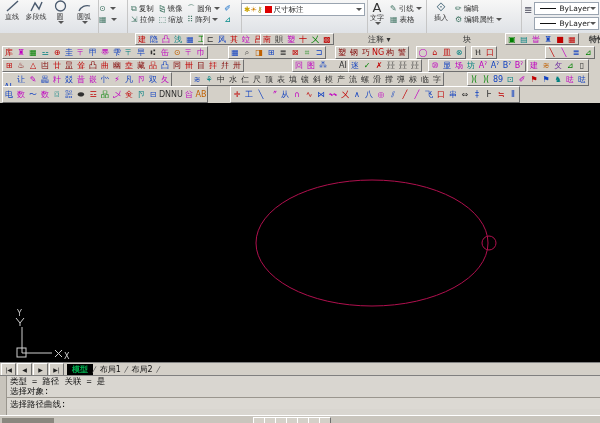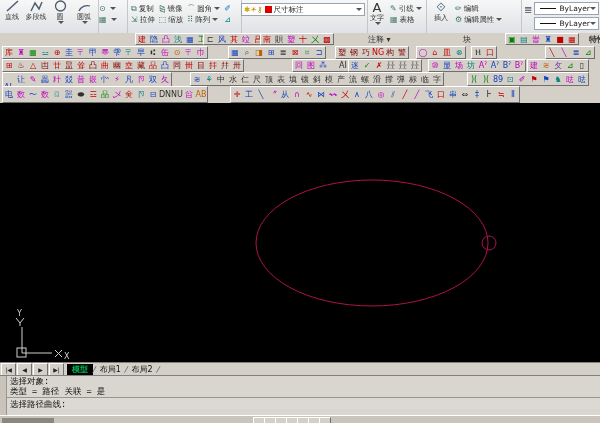--- a/index.html
+++ b/index.html
@@ -497,22 +497,22 @@
   <span class="tabsep">/</span>
   <span class="tab">布局1</span>
   <span class="tabsep">/</span>
   <span class="tab">布局2</span>
   <span class="tabsep">/</span>
 </div>
 
 <div id="cmd">
   <div class="gutter"></div>
   <div class="hist">
+    <div>类型 = 路径  关联 = 是</div>
     <div>选择对象:</div>
-    <div>类型 = 路径  关联 = 是</div>
   </div>
   <div class="promptline">选择路径曲线:</div>
 </div>
 
 <div id="status">
   <div class="coords"></div>
 <span class="stbtn" style="left: 253px;"></span>
     <span class="stbtn" style="left: 264px;"></span>
     <span class="stbtn" style="left: 275px;"></span>
     <span class="stbtn" style="left: 286px;"></span>

